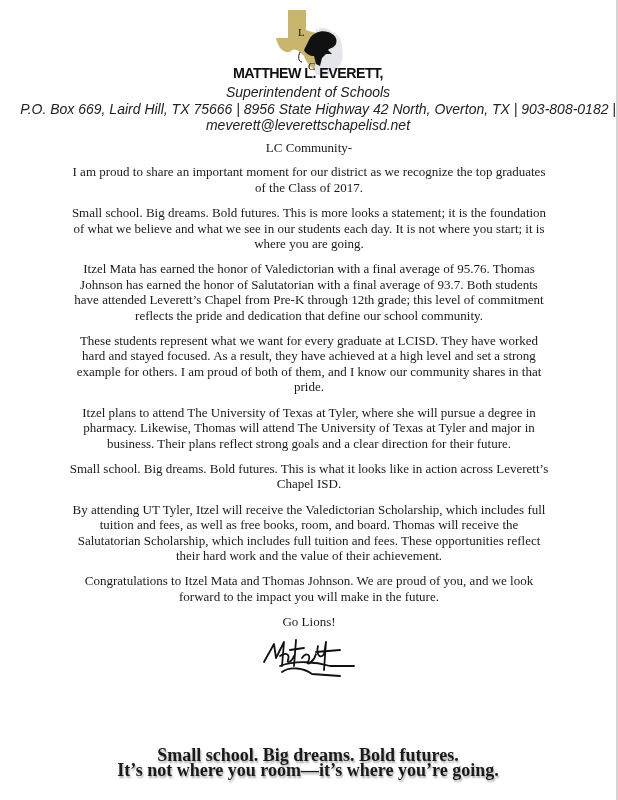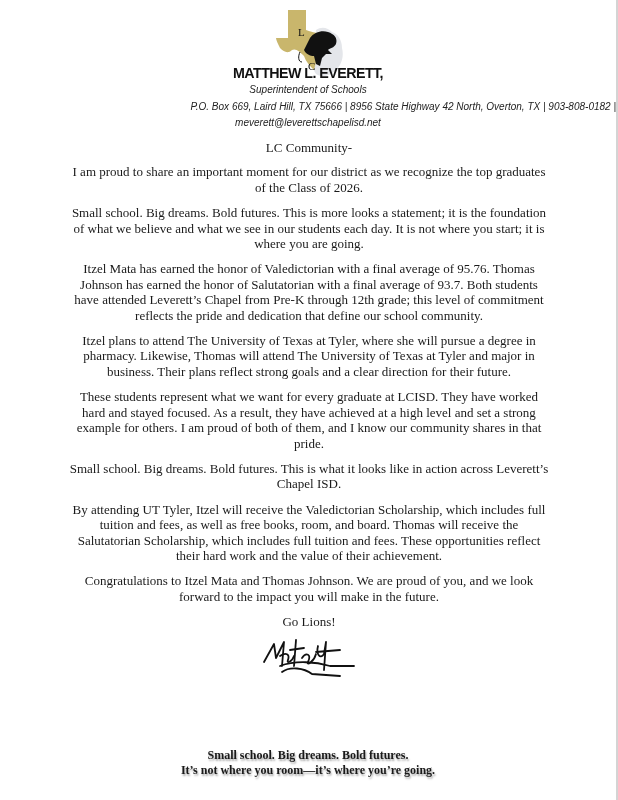--- a/index.html
+++ b/index.html
@@ -16,38 +16,38 @@
     .logo { position: absolute; left: 276px; top: 8px; width: 72px; height: 70px; }
     .name {
       position: absolute; left: 0; width: 616px; top: 64px;
       font-family: "Liberation Sans", sans-serif; font-weight: bold;
       font-size: 15.5px; letter-spacing: -0.6px; color: #111;
       transform: scaleX(0.92);
     }
     .title-line, .addr-line, .email-line {
       position: absolute; left: 0; width: 616px;
       font-family: "Liberation Sans", sans-serif; font-style: italic;
-      font-size: 10px; color: #222;
+      font-size: 14px; color: #222;
     }
     .title-line { top: 84px; }
     .addr-line { top: 101px; text-align: right; }
     .email-line { top: 117px; }
 
     .body-text {
       position: absolute; left: 68px; width: 482px; top: 140px;
       text-align: center; font-size: 13px; line-height: 15.4px;
     }
     .body-text p { margin: 0 0 10px 0; }
     .salutation { margin-bottom: 9px !important; }
     .closing { margin-top: 2px; }
     .signature { position: absolute; left: 260px; top: 636px; width: 100px; height: 46px; }
 
     .footer {
       position: absolute; left: 0; width: 616px; top: 748px;
-      text-align: center; font-weight: bold; font-size: 12px; line-height: 15px;
+      text-align: center; font-weight: bold; font-size: 18px; line-height: 15px;
       text-shadow: 1px 2px 2px rgba(0,0,0,0.35);
     }
   </style>
 </head>
 <body>
 
 <div class="page-edge"></div>
 
 <div class="letterhead">
   <svg class="logo" viewBox="0 0 72 70">
@@ -62,25 +62,25 @@
     <text x="32" y="62" font-family="Liberation Serif, serif" font-size="11" fill="#111">C</text>
   </svg>
   <div class="name">MATTHEW L. EVERETT,</div>
   <div class="title-line">Superintendent of Schools</div>
   <div class="addr-line">P.O. Box 669, Laird Hill, TX 75666 | 8956 State Highway 42 North, Overton, TX | 903-808-0182 |</div>
   <div class="email-line">meverett@leverettschapelisd.net</div>
 </div>
 
 <div class="body-text">
   <p class="salutation">LC Community-</p>
-  <p>I am proud to share an important moment for our district as we recognize the top graduates of the Class of 2026.</p>
+  <p>I am proud to share an important moment for our district as we recognize the top graduates of the Class of 2017.</p>
   <p>Small school. Big dreams. Bold futures. This is more looks a statement; it is the foundation of what we believe and what we see in our students each day. It is not where you start; it is where you are going.</p>
   <p>Itzel Mata has earned the honor of Valedictorian with a final average of 95.76. Thomas Johnson has earned the honor of Salutatorian with a final average of 93.7. Both students have attended Leverett’s Chapel from Pre-K through 12th grade; this level of commitment reflects the pride and dedication that define our school community.</p>
+  <p>These students represent what we want for every graduate at LCISD. They have worked hard and stayed focused. As a result, they have achieved at a high level and set a strong example for others. I am proud of both of them, and I know our community shares in that pride.</p>
   <p>Itzel plans to attend The University of Texas at Tyler, where she will pursue a degree in pharmacy. Likewise, Thomas will attend The University of Texas at Tyler and major in business. Their plans reflect strong goals and a clear direction for their future.</p>
-  <p>These students represent what we want for every graduate at LCISD. They have worked hard and stayed focused. As a result, they have achieved at a high level and set a strong example for others. I am proud of both of them, and I know our community shares in that pride.</p>
   <p>Small school. Big dreams. Bold futures. This is what it looks like in action across Leverett’s Chapel ISD.</p>
   <p>By attending UT Tyler, Itzel will receive the Valedictorian Scholarship, which includes full tuition and fees, as well as free books, room, and board. Thomas will receive the Salutatorian Scholarship, which includes full tuition and fees. These opportunities reflect their hard work and the value of their achievement.</p>
   <p>Congratulations to Itzel Mata and Thomas Johnson. We are proud of you, and we look forward to the impact you will make in the future.</p>
   <p class="closing">Go Lions!</p>
 </div>
 
 <svg class="signature" viewBox="0 0 100 46">
   <g fill="none" stroke="#111" stroke-width="1.8" stroke-linecap="round" stroke-linejoin="round">
     <path d="M4 26 L14 8 L16 22 L24 6 L22 30"></path>
     <path d="M20 20 C26 16 30 18 28 24 C26 28 32 26 34 20"></path>

